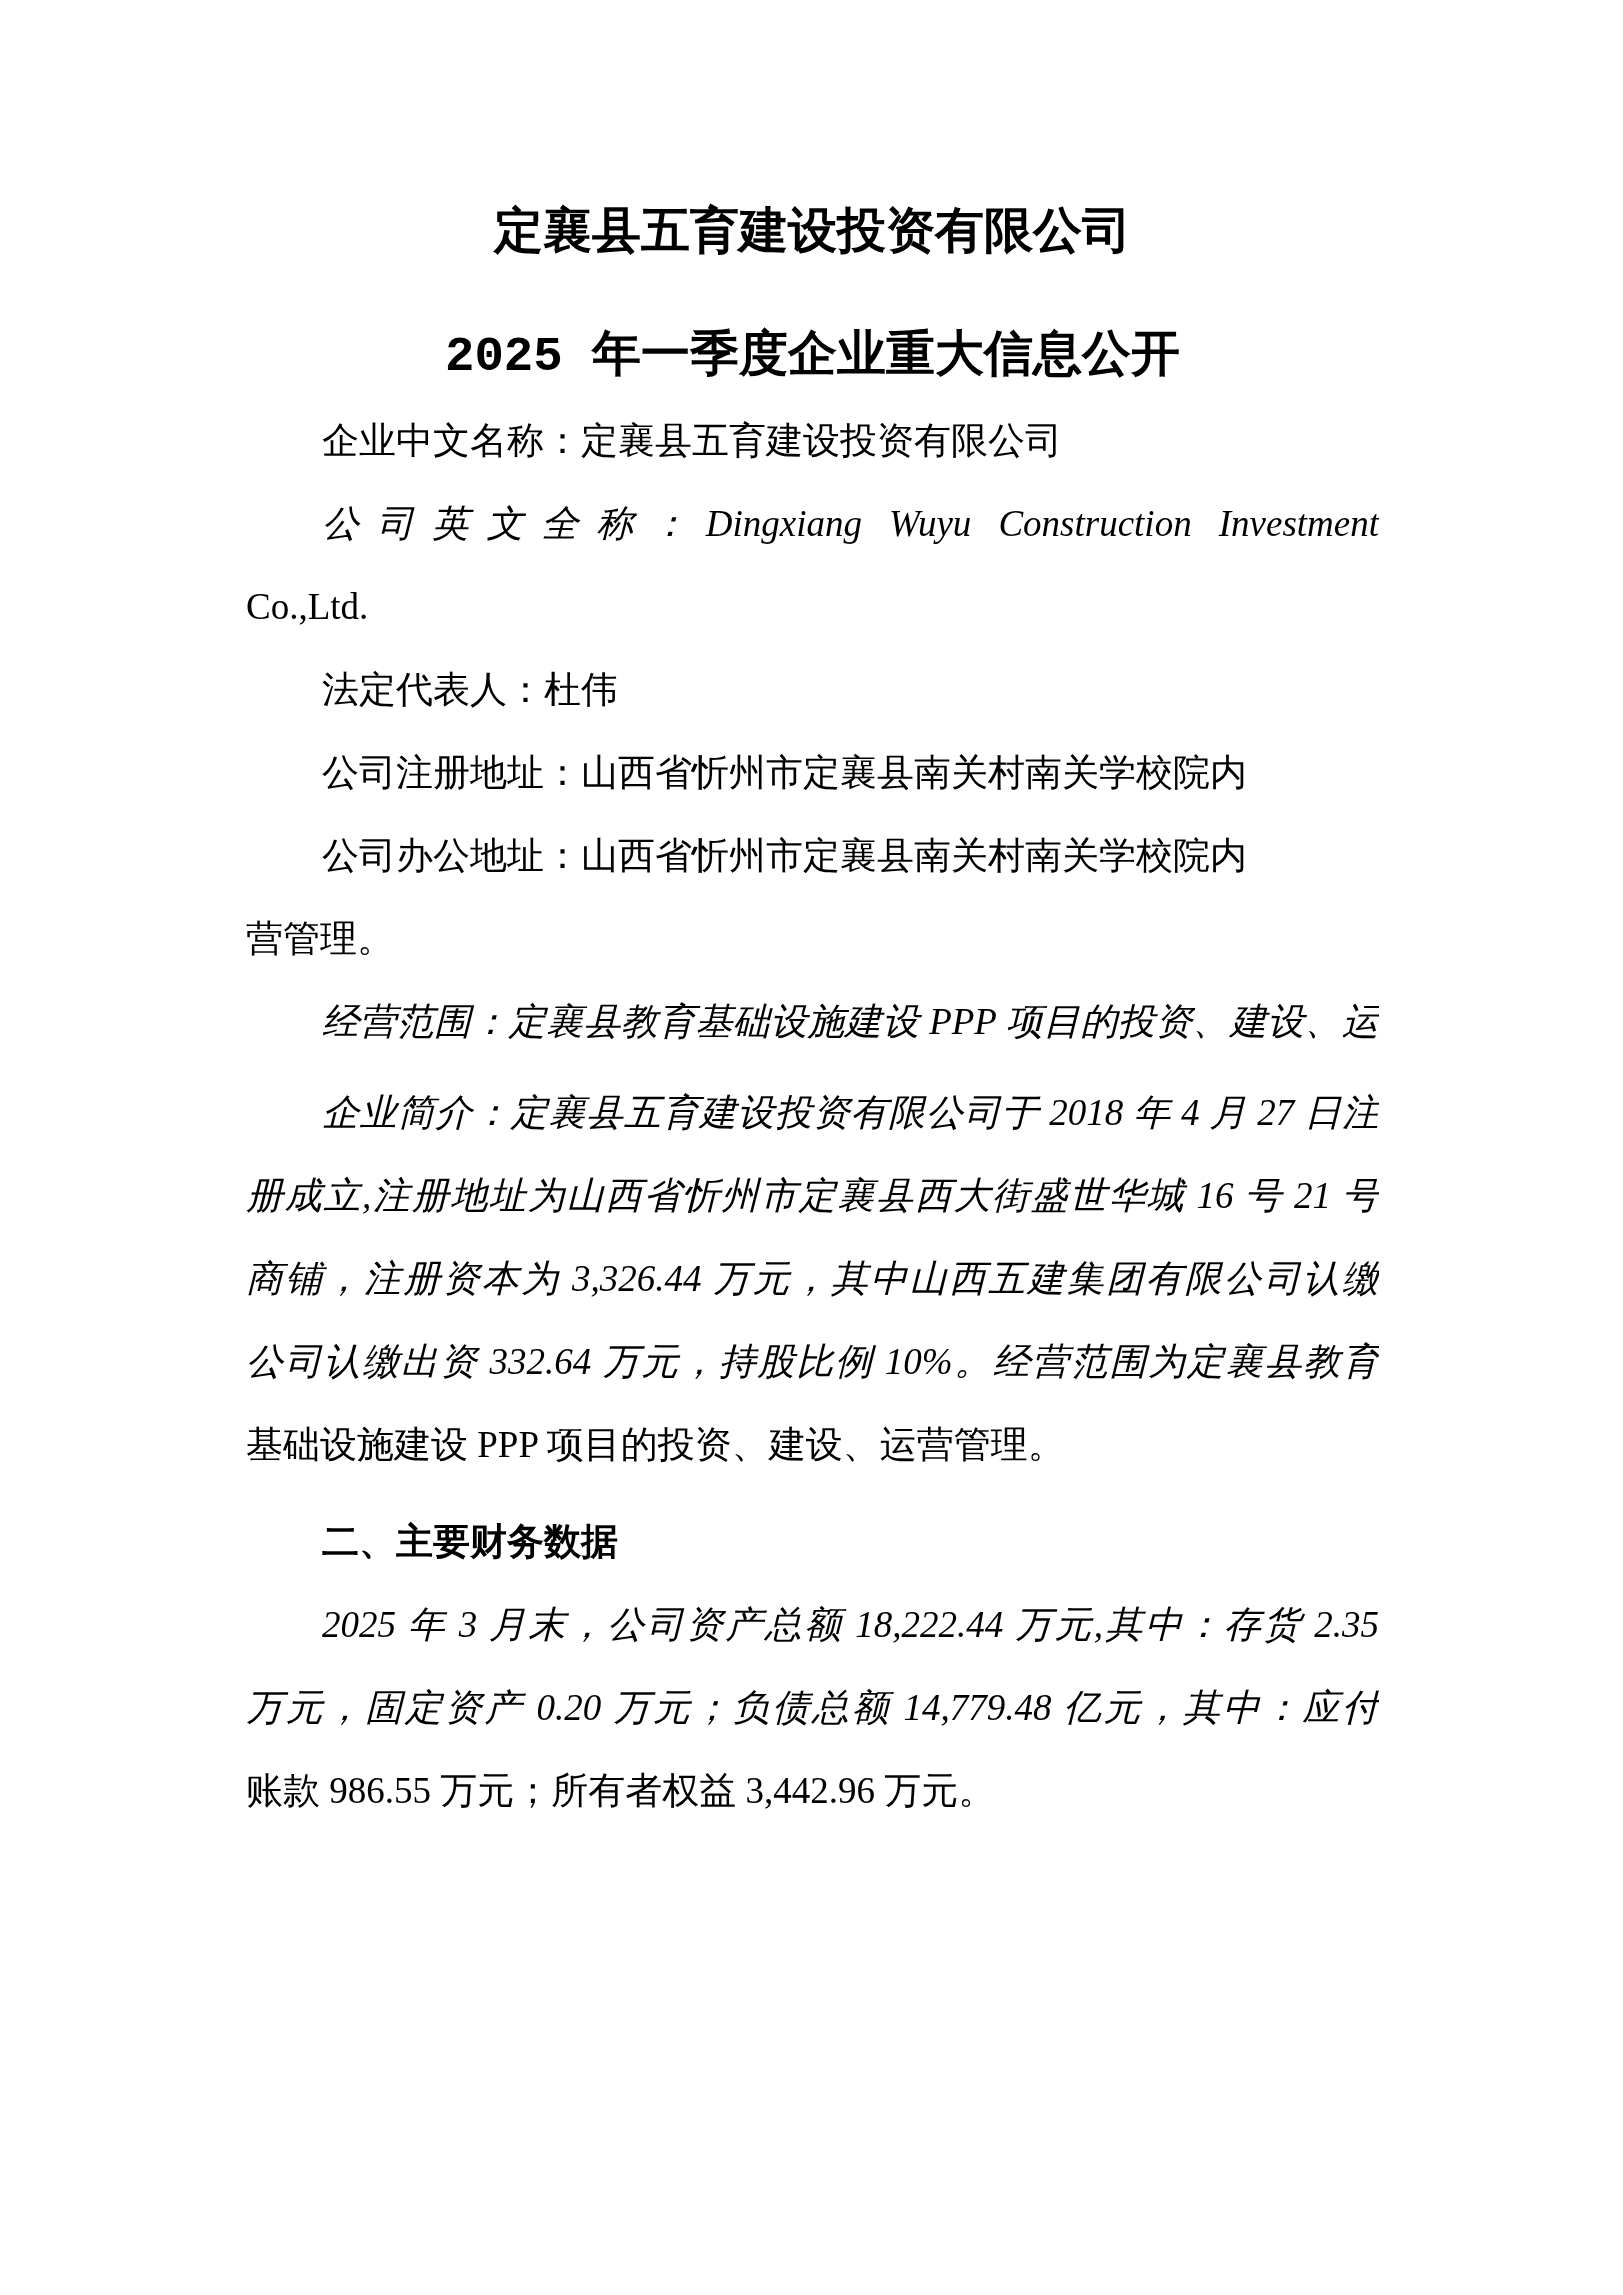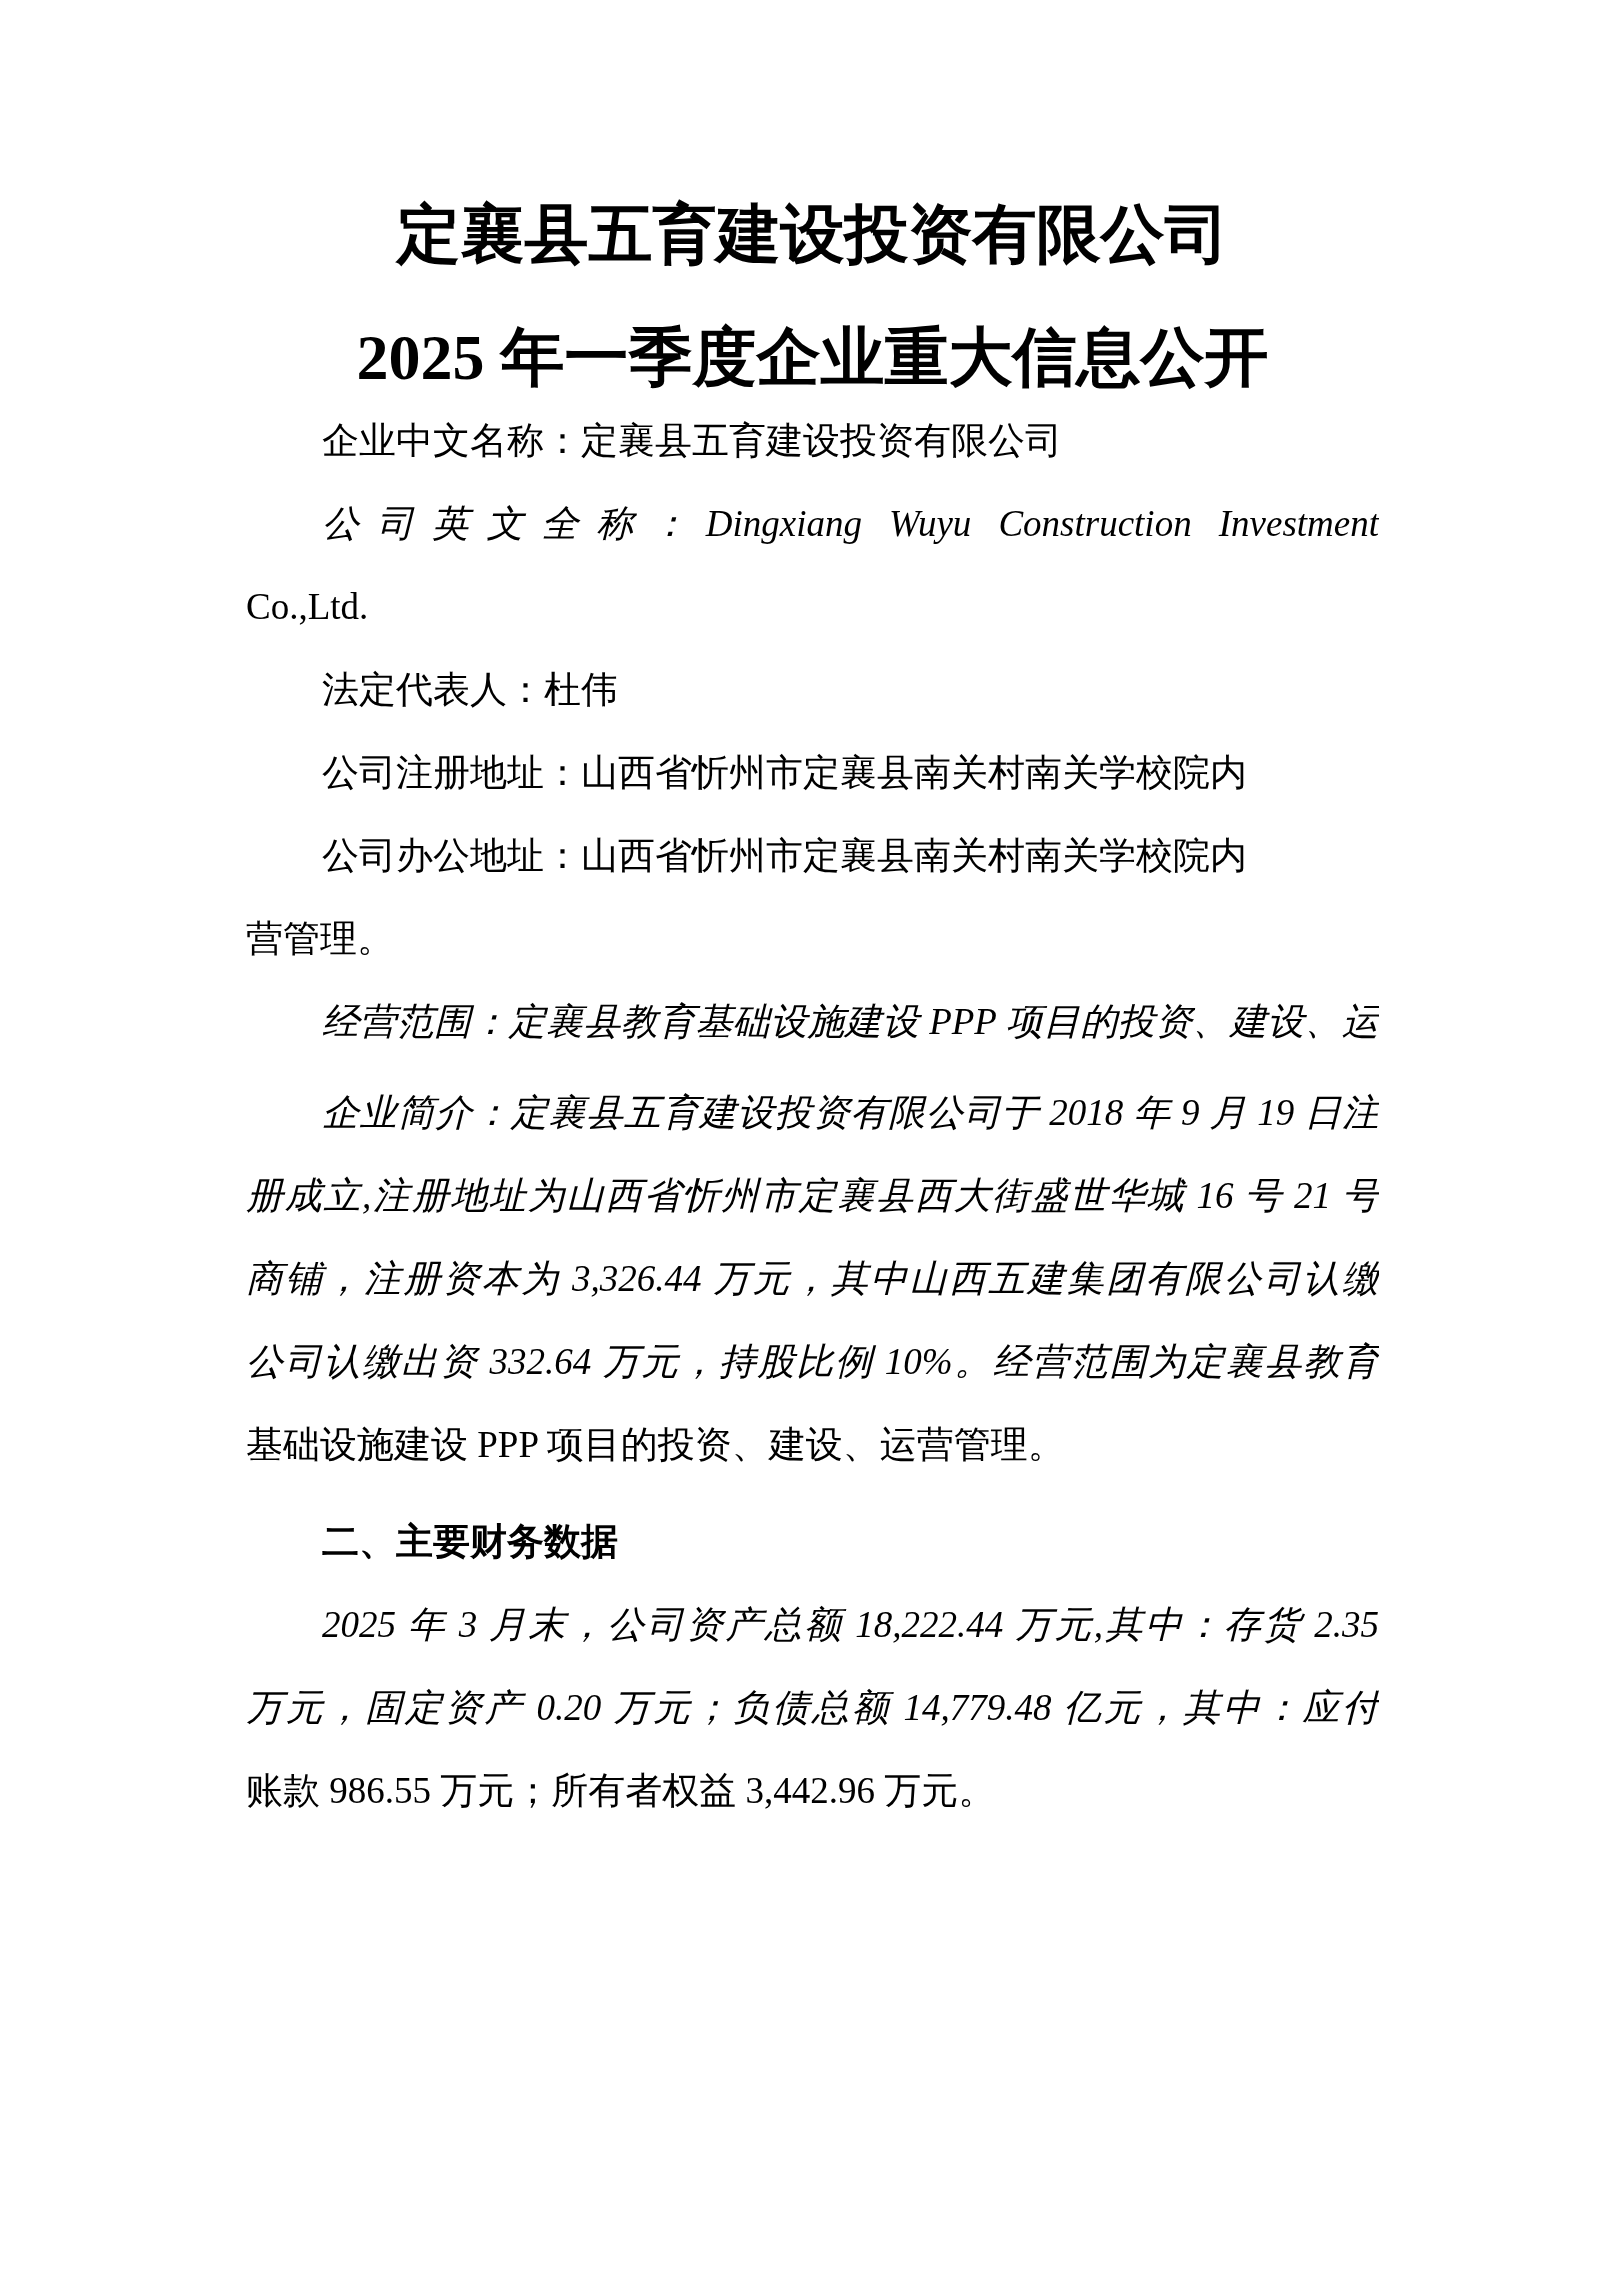--- a/index.html
+++ b/index.html
@@ -19,23 +19,24 @@
     width: 1133px;
   }
   .line {
     font-size: 37px;
     line-height: 83px;
     height: 83px;
     text-align: left;
     overflow: hidden;
   }
   .title {
-    font-size: 64px;
+    font-size: 49px;
     font-weight: bold;
     text-align: center;
+    font-family: Liberation Mono, monospace;
   }
   .t1 { margin-top: 193px; }
   .t2 { margin-top: 40px; }
   .heading { font-weight: bold; }
   .h1m { margin-top: 36px; }
   .mt10 { margin-top: 8px; }
   .mt18 { margin-top: 14.3px; }
   .ind { text-indent: 76px; }
   .jl {
     text-align: justify;
@@ -63,21 +64,21 @@
     <div class="line ind">法定代表人：杜伟</div>
 
     <div class="line ind">公司注册地址：山西省忻州市定襄县南关村南关学校院内</div>
 
     <div class="line ind">公司办公地址：山西省忻州市定襄县南关村南关学校院内</div>
 
     <div class="line">营管理。</div>
 
     <div class="line ind jl">经营范围：定襄县教育基础设施建设 PPP 项目的投资、建设、运</div>
 
-    <div class="line ind jl mt10">企业简介：定襄县五育建设投资有限公司于 2018 年 9 月 19 日注</div>
+    <div class="line ind jl mt10">企业简介：定襄县五育建设投资有限公司于 2018 年 4 月 27 日注</div>
 
     <div class="line jl">册成立,注册地址为山西省忻州市定襄县西大街盛世华城 16 号 21 号</div>
 
     <div class="line jl">商铺，注册资本为 3,326.44 万元，其中山西五建集团有限公司认缴</div>
 
 
     <div class="line jl">公司认缴出资 332.64 万元，持股比例 10%。经营范围为定襄县教育</div>
 
     <div class="line">基础设施建设 PPP 项目的投资、建设、运营管理。</div>
 

